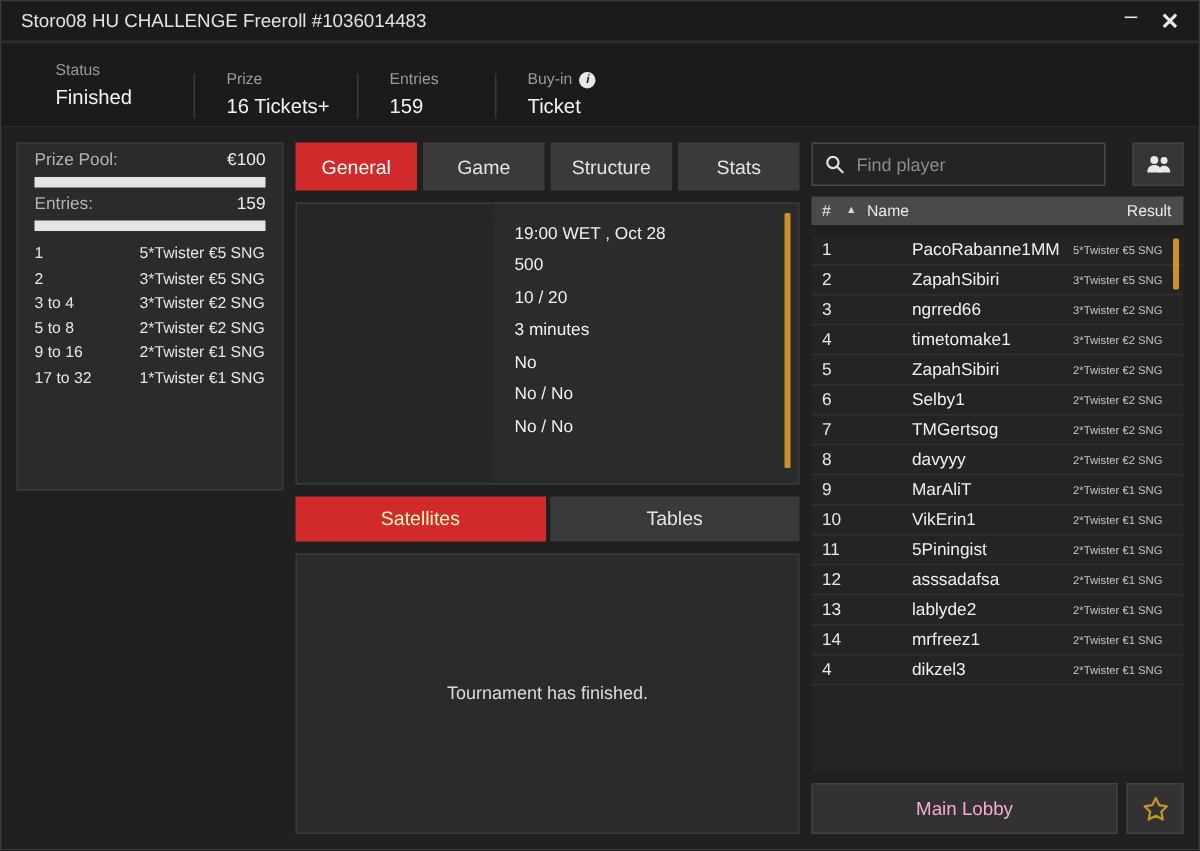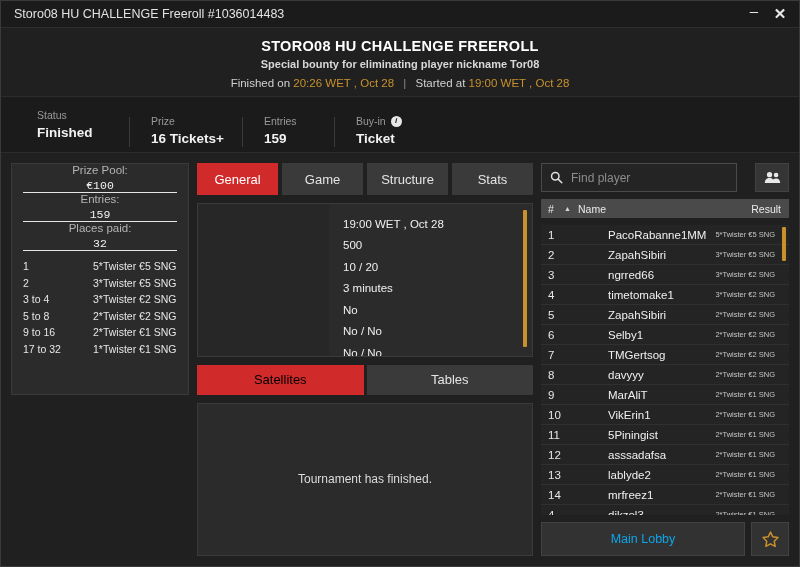--- a/index.html
+++ b/index.html
@@ -68,21 +68,21 @@
   .stat-cell { padding-right: 18px; min-width: 92px; position: relative; }
   .stat-cell + .stat-cell { padding-left: 22px; margin-top: 12px; }
   .stat-cell + .stat-cell::before {
     content: ""; position: absolute; left: 0; top: 2px;
     width: 1px; height: 30px; background: #3b3b3b;
   }
   .stat-label {
     font-size: 10.5px; color: #9a9a9a; margin-bottom: 4px;
     display: flex; align-items: center; gap: 5px;
   }
-  .stat-value { font-size: 13.5px; font-weight: bold; color: #f2f2f2; }
+  .stat-value { font-size: 13.5px; font-weight: normal; color: #f2f2f2; }
   .info-icon {
     width: 11px; height: 11px; border-radius: 50%;
     background: #e8e8e8; color: #1b1b1b;
     font-size: 8px; font-weight: bold; font-style: italic;
     display: inline-flex; align-items: center; justify-content: center;
     line-height: 1;
   }
 
   
   .body {
@@ -94,26 +94,25 @@
   .right-col{ display: flex; flex-direction: column; gap: 7px; width: 248px; }
 
   
   .prize-panel {
     background: #2b2b2b; border: 1px solid #3a3a3a;
     height: 232px; padding: 0 11px;
   }
   .prize-row {
     display: flex; justify-content: space-between;
     align-items: center; height: 29px;
-    border-bottom: 1px solid #e5e5e5;
+    border-bottom: 7px solid #e5e5e5;
     font-size: 11.5px;
-    flex-direction: column;
   }
   .prize-row .k { color: #b4b4b4; }
-  .prize-row .v { color: #f0f0f0; font-family: Liberation Mono, monospace; }
+  .prize-row .v { color: #f0f0f0; }
   .payout-list { padding-top: 7px; }
   .payout-row {
     display: flex; font-size: 10.5px; color: #e6e6e6;
     line-height: 16.5px; white-space: nowrap;
   }
   .payout-place { width: 70px; }
   .payout-prize { flex: 1; text-align: left; }
 
   
   .tabs { display: flex; gap: 4px; height: 32px; flex: 0 0 32px; }
@@ -151,21 +150,21 @@
     position: absolute; left: 0; width: 4px; background: #c8912c;
     border-radius: 1px;
   }
 
   
   .sat-tabs { display: flex; gap: 3px; height: 30px; flex: 0 0 30px; }
   .sat-tab {
     flex: 1; display: flex; align-items: center; justify-content: center;
     font-size: 13px; background: #3a3a3a; color: #e4e4e4; cursor: pointer;
   }
-  .sat-tab.active { background: #d12a2a; color: #000000; }
+  .sat-tab.active { background: #d12a2a; color: #fef9c3; }
   .sat-body {
     background: #2b2b2b; border: 1px solid #3a3a3a;
     flex: 1; display: flex; align-items: center; justify-content: center;
     font-size: 12px; color: #dcdcdc;
   }
 
   
   .search-row { display: flex; gap: 18px; height: 29px; flex: 0 0 29px; }
   .search-box {
     flex: 1; background: #242424; border: 1px solid #4a4a4a;
@@ -205,50 +204,39 @@
     position: absolute; right: 3px; top: 2px; bottom: 2px; width: 4px;
   }
   .plist-scroll-thumb {
     position: absolute; right: 3px; top: 2px; width: 4px; height: 34px;
     background: #c8912c; border-radius: 1px;
   }
   .bottom-row { display: flex; gap: 6px; height: 34px; flex: 0 0 34px; }
   .main-lobby-btn {
     flex: 1; background: #323232; border: 1px solid #424242;
     display: flex; align-items: center; justify-content: center;
-    font-size: 12.5px; color: #0ea5e9; cursor: pointer;
+    font-size: 12.5px; color: #f9a8d4; cursor: pointer;
   }
   .fav-btn {
     width: 38px; background: #323232; border: 1px solid #424242;
     display: flex; align-items: center; justify-content: center;
     cursor: pointer;
   }
 </style>
 </head>
 <body>
 
 <div class="window">
 
   <div class="titlebar">
     <div class="titlebar-text">Storo08 HU CHALLENGE Freeroll #1036014483</div>
     <div class="win-btn min">–</div>
     <div class="win-btn close">✕</div>
   </div>
 
-  <div class="header">
-    <div class="hdr-title">STORO08 HU CHALLENGE FREEROLL</div>
-    <div class="hdr-sub">Special bounty for eliminating player nickname Tor08</div>
-    <div class="hdr-times">
-      <span>Finished on</span>
-      <span class="gold">20:26 WET , Oct 28</span>
-      <span class="sep">|</span>
-      <span>Started at</span>
-      <span class="gold">19:00 WET , Oct 28</span>
-    </div>
-  </div>
 
   <div class="statusbar">
     <div class="stat-cell">
       <div class="stat-label">Status</div>
       <div class="stat-value">Finished</div>
     </div>
     <div class="stat-cell">
       <div class="stat-label">Prize</div>
       <div class="stat-value">16 Tickets+</div>
     </div>
@@ -269,24 +257,20 @@
 
     <div class="left-col">
       <div class="prize-panel">
         <div class="prize-row">
           <span class="k">Prize Pool:</span>
           <span class="v">€100</span>
         </div>
         <div class="prize-row">
           <span class="k">Entries:</span>
           <span class="v">159</span>
-        </div>
-        <div class="prize-row">
-          <span class="k">Places paid:</span>
-          <span class="v">32</span>
         </div>
         <div class="payout-list">
           <div class="payout-row">
             <span class="payout-place">1</span>
             <span class="payout-prize">5*Twister €5 SNG</span>
           </div>
           <div class="payout-row">
             <span class="payout-place">2</span>
             <span class="payout-prize">3*Twister €5 SNG</span>
           </div>

